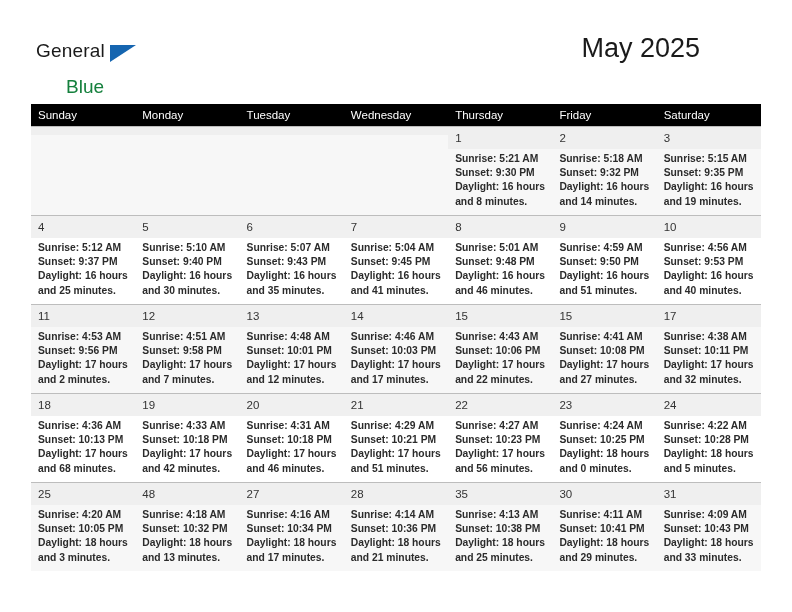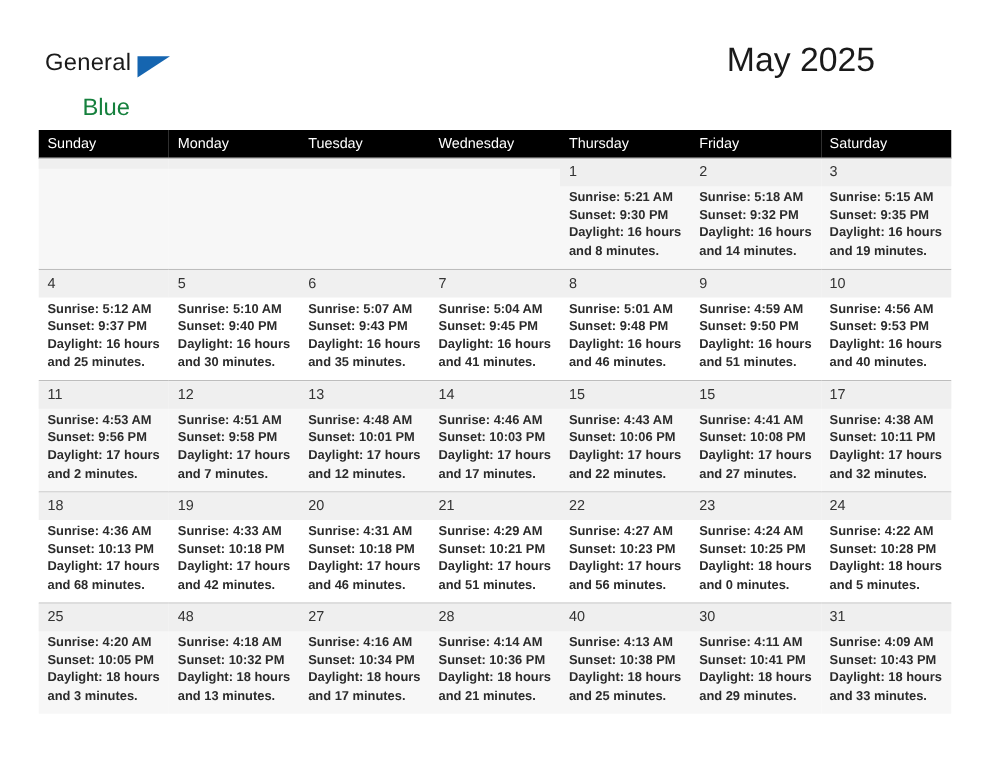--- a/index.html
+++ b/index.html
@@ -517,21 +517,21 @@
               <div class="cell-body">
                 <div class="cell-line">Sunrise: 4:14 AM</div>
                 <div class="cell-line">Sunset: 10:36 PM</div>
                 <div class="cell-line">Daylight: 18 hours</div>
                 <div class="cell-line">and 21 minutes.</div>
               </div>
             </div>
           </td>
           <td class="shade ">
             <div class="cell-inner">
-              <span class="daynum">40</span>
+              <span class="daynum">35</span>
               <div class="cell-body">
                 <div class="cell-line">Sunrise: 4:13 AM</div>
                 <div class="cell-line">Sunset: 10:38 PM</div>
                 <div class="cell-line">Daylight: 18 hours</div>
                 <div class="cell-line">and 25 minutes.</div>
               </div>
             </div>
           </td>
           <td class="shade ">
             <div class="cell-inner">

